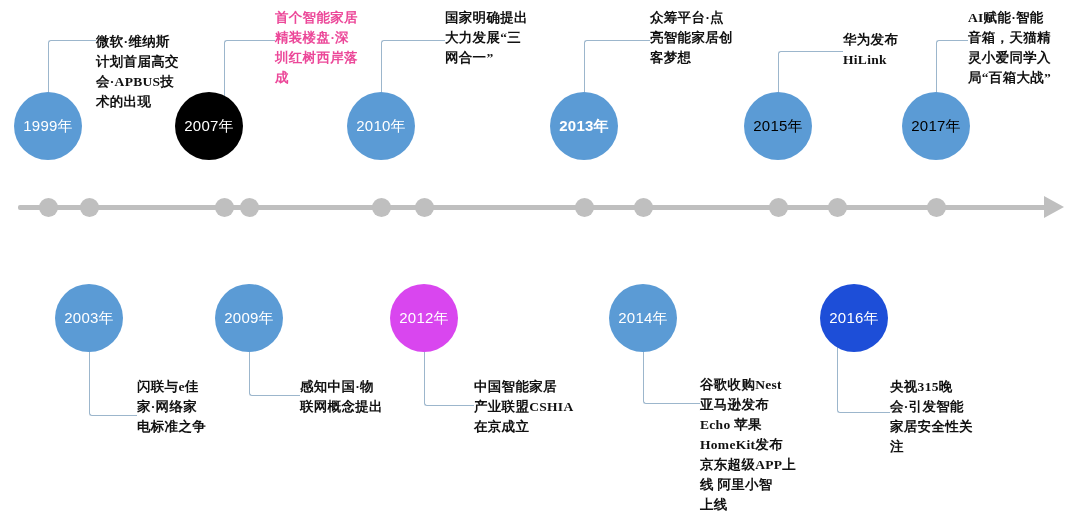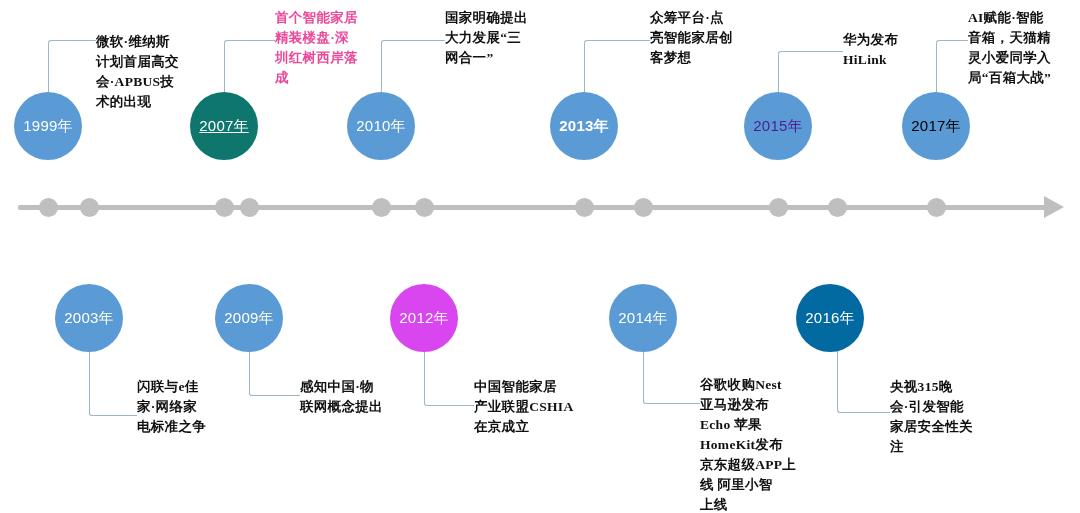--- a/index.html
+++ b/index.html
@@ -112,28 +112,28 @@
       <div class="conn down" style="left: 424px; top: 345px; width: 50px; height: 61px;"></div>
       <div class="conn up" style="left: 584px; top: 40px; width: 66px; height: 62px;"></div>
       <div class="conn down" style="left: 643px; top: 345px; width: 57px; height: 59px;"></div>
       <div class="conn up" style="left: 778px; top: 51px; width: 65px; height: 51px;"></div>
       <div class="conn down" style="left: 837px; top: 345px; width: 53px; height: 68px;"></div>
       <div class="conn up" style="left: 936px; top: 40px; width: 32px; height: 62px;"></div>
     </div>
   <div id="nodes">
       <div class="node top" style="left: 48px; background: rgb(91, 155, 213); color: rgb(255, 255, 255);">1999年</div>
       <div class="node bot" style="left: 89px; background: rgb(91, 155, 213); color: rgb(255, 255, 255); text-align: center;">2003年</div>
-      <div class="node top" style="left: 224px; background: #0f766e; color: rgb(255, 255, 255); text-decoration: underline;">2007年</div>
+      <div class="node top" style="left: 209px; background: #000000; color: rgb(255, 255, 255);">2007年</div>
       <div class="node bot" style="left: 249px; background: rgb(91, 155, 213); color: rgb(255, 255, 255);">2009年</div>
       <div class="node top" style="left: 381px; background: rgb(91, 155, 213); color: rgb(255, 255, 255);">2010年</div>
       <div class="node bot" style="left: 424px; background: #d946ef; color: rgb(255, 255, 255);">2012年</div>
       <div class="node top" style="left: 584px; background: rgb(91, 155, 213); color: rgb(255, 255, 255); font-weight: bold;">2013年</div>
       <div class="node bot" style="left: 643px; background: rgb(91, 155, 213); color: rgb(255, 255, 255);">2014年</div>
-      <div class="node top" style="left: 778px; background: rgb(91, 155, 213); color: #4c1d95;">2015年</div>
-      <div class="node bot" style="left: 830px; background: #0369a1; color: rgb(255, 255, 255);">2016年</div>
+      <div class="node top" style="left: 778px; background: rgb(91, 155, 213); color: #000000;">2015年</div>
+      <div class="node bot" style="left: 854px; background: #1d4ed8; color: rgb(255, 255, 255);">2016年</div>
       <div class="node top" style="left: 936px; background: rgb(91, 155, 213); color: #000000;">2017年</div>
     </div>
   <div id="caps">
       <div class="cap" style="left: 96px; top: 8px; width: 108px; color: rgb(17, 17, 17); margin-top: 24px;">微软·维纳斯
 计划首届高交
 会·APBUS技
 术的出现</div>
       <div class="cap" style="left: 137px; top: 377px; width: 104px; color: rgb(17, 17, 17);">闪联与e佳
 家·网络家
 电标准之争</div>

